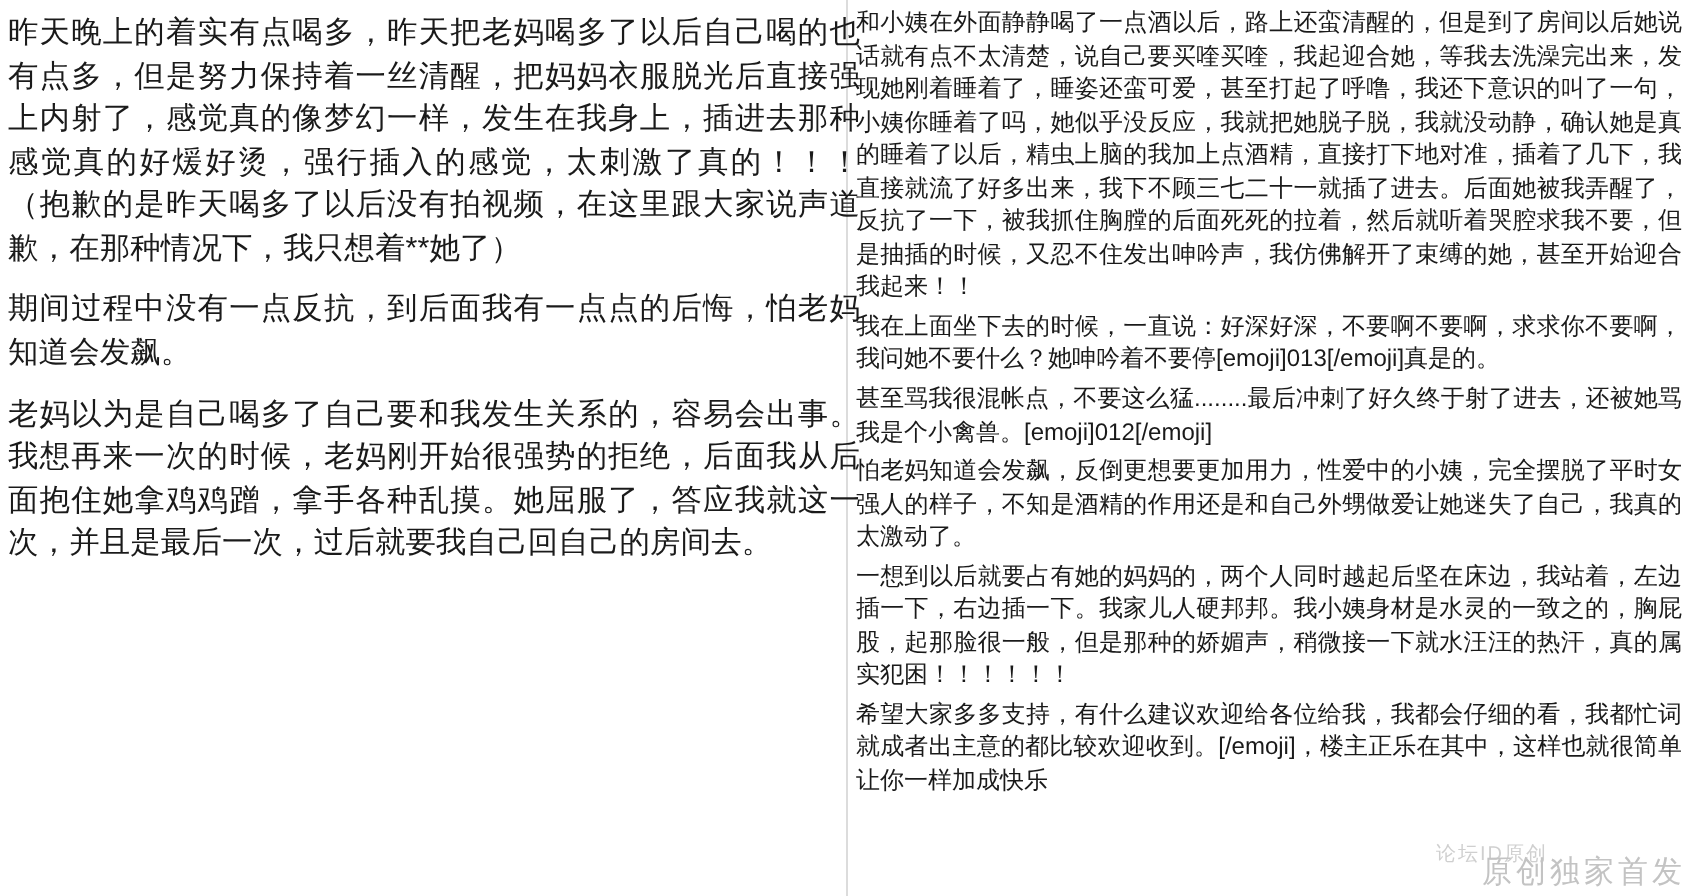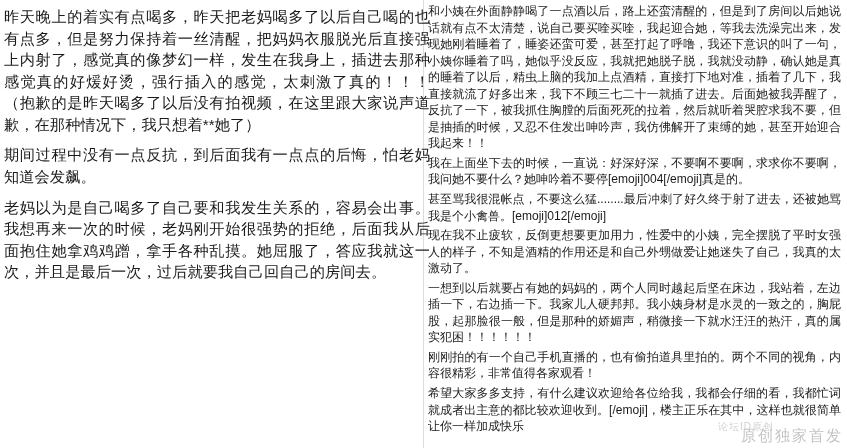--- a/index.html
+++ b/index.html
@@ -87,24 +87,23 @@
   <div class="divider"></div>
 
   <div class="column" id="left-column">
     <p class="para">昨天晚上的着实有点喝多，昨天把老妈喝多了以后自己喝的也有点多，但是努力保持着一丝清醒，把妈妈衣服脱光后直接强上内射了，感觉真的像梦幻一样，发生在我身上，插进去那种感觉真的好煖好烫，强行插入的感觉，太刺激了真的！！！（抱歉的是昨天喝多了以后没有拍视频，在这里跟大家说声道歉，在那种情况下，我只想着**她了）</p>
     <p class="para">期间过程中没有一点反抗，到后面我有一点点的后悔，怕老妈知道会发飙。</p>
     <p class="para">老妈以为是自己喝多了自己要和我发生关系的，容易会出事。我想再来一次的时候，老妈刚开始很强势的拒绝，后面我从后面抱住她拿鸡鸡蹭，拿手各种乱摸。她屈服了，答应我就这一次，并且是最后一次，过后就要我自己回自己的房间去。</p>
   </div>
 
   <div class="column" id="right-column">
     <p class="para">和小姨在外面静静喝了一点酒以后，路上还蛮清醒的，但是到了房间以后她说话就有点不太清楚，说自己要买喹买喹，我起迎合她，等我去洗澡完出来，发现她刚着睡着了，睡姿还蛮可爱，甚至打起了呼噜，我还下意识的叫了一句，小姨你睡着了吗，她似乎没反应，我就把她脱子脱，我就没动静，确认她是真的睡着了以后，精虫上脑的我加上点酒精，直接打下地对准，插着了几下，我直接就流了好多出来，我下不顾三七二十一就插了进去。后面她被我弄醒了，反抗了一下，被我抓住胸膛的后面死死的拉着，然后就听着哭腔求我不要，但是抽插的时候，又忍不住发出呻吟声，我仿佛解开了束缚的她，甚至开始迎合我起来！！</p>
-    <p class="para">我在上面坐下去的时候，一直说：好深好深，不要啊不要啊，求求你不要啊，我问她不要什么？她呻吟着不要停[emoji]004[/emoji]真是的。</p>
+    <p class="para">我在上面坐下去的时候，一直说：好深好深，不要啊不要啊，求求你不要啊，我问她不要什么？她呻吟着不要停[emoji]013[/emoji]真是的。</p>
     <p class="para">甚至骂我很混帐点，不要这么猛........最后冲刺了好久终于射了进去，还被她骂我是个小禽兽。[emoji]012[/emoji]</p>
-    <p class="para">现在我不止疲软，反倒更想要更加用力，性爱中的小姨，完全摆脱了平时女强人的样子，不知是酒精的作用还是和自己外甥做爱让她迷失了自己，我真的太激动了。</p>
+    <p class="para">怕老妈知道会发飙，反倒更想要更加用力，性爱中的小姨，完全摆脱了平时女强人的样子，不知是酒精的作用还是和自己外甥做爱让她迷失了自己，我真的太激动了。</p>
     <p class="para">一想到以后就要占有她的妈妈的，两个人同时越起后坚在床边，我站着，左边插一下，右边插一下。我家儿人硬邦邦。我小姨身材是水灵的一致之的，胸屁股，起那脸很一般，但是那种的娇媚声，稍微接一下就水汪汪的热汗，真的属实犯困！！！！！！</p>
-    <p class="para">刚刚拍的有一个自己手机直播的，也有偷拍道具里拍的。两个不同的视角，内容很精彩，非常值得各家观看！</p>
     <p class="para">希望大家多多支持，有什么建议欢迎给各位给我，我都会仔细的看，我都忙词就成者出主意的都比较欢迎收到。[/emoji]，楼主正乐在其中，这样也就很简单让你一样加成快乐</p>
   </div>
 
   <div class="watermark">原创独家首发</div>
   <div class="watermark-2">论坛ID原创</div>
 
 </div>
 
 </body></html>

